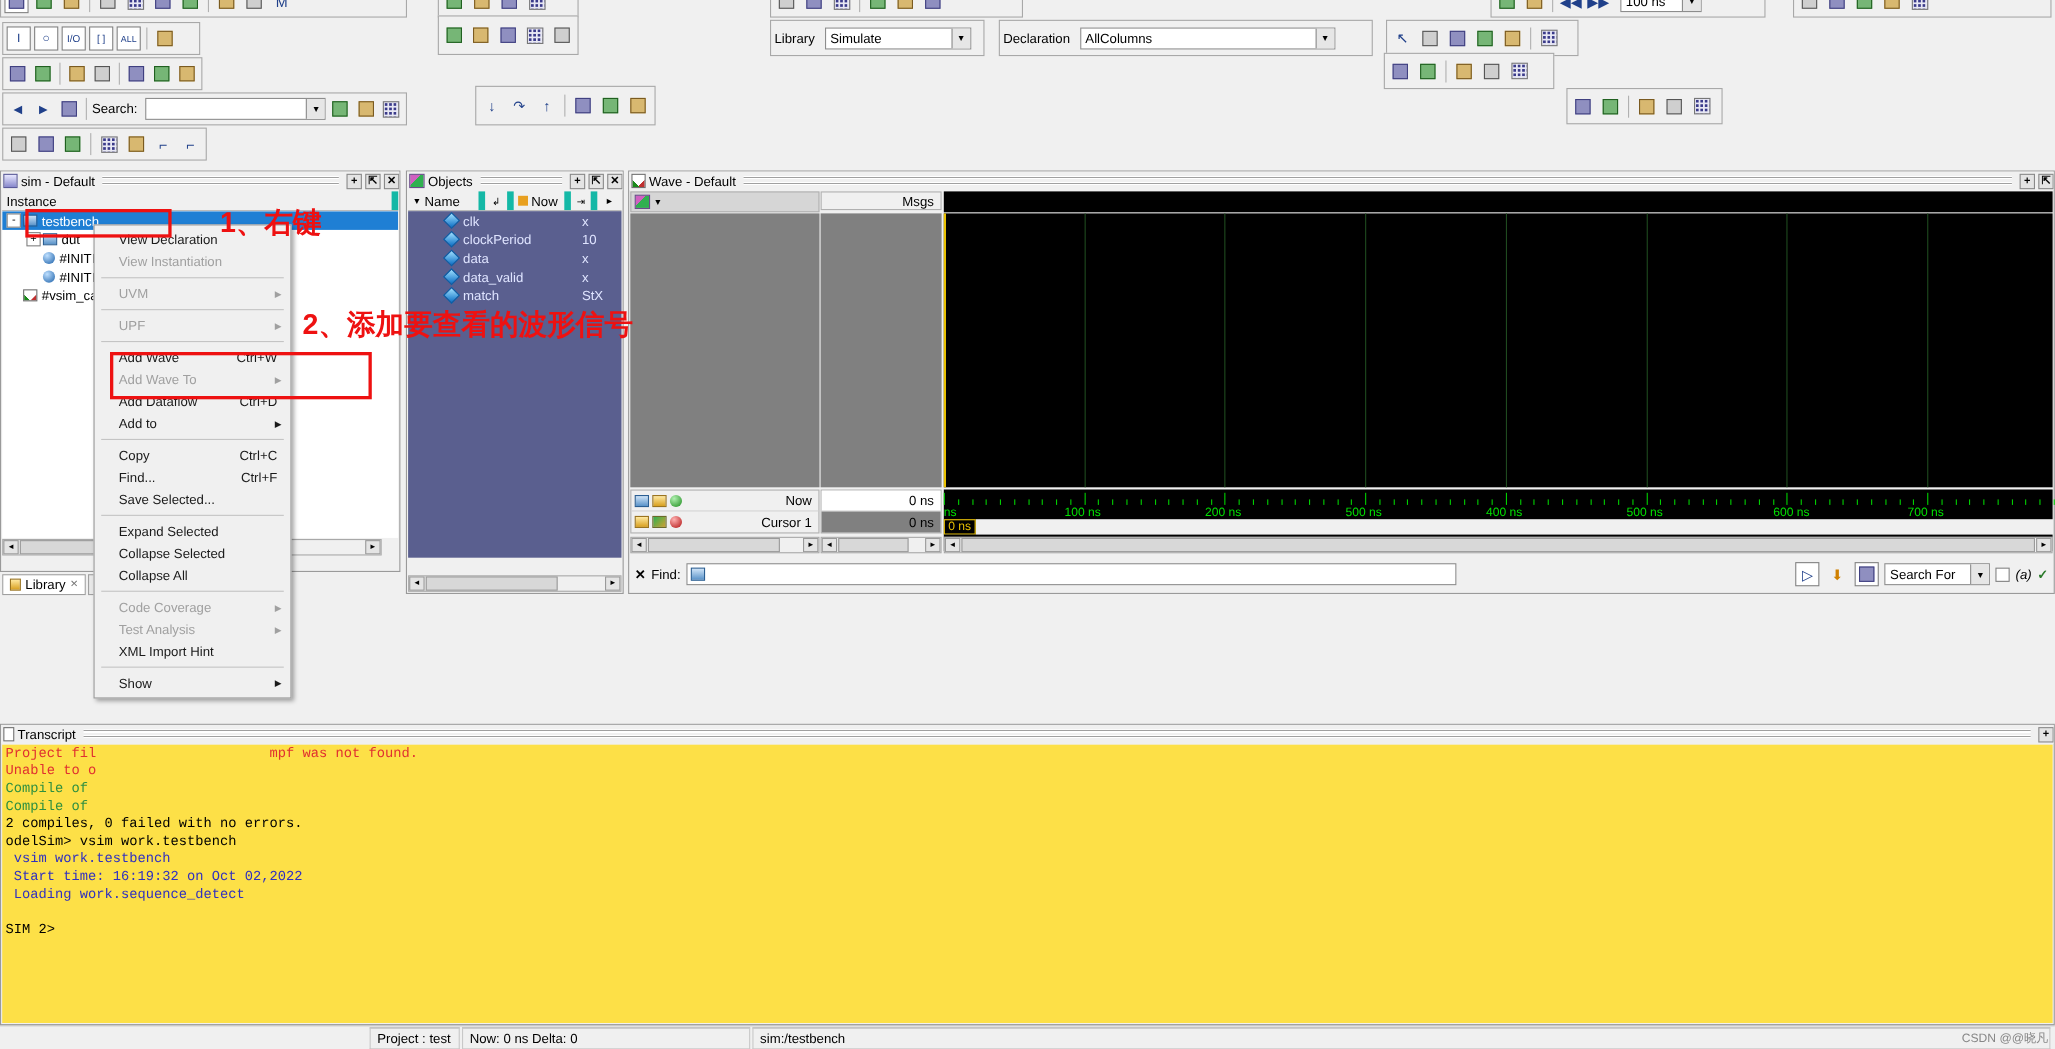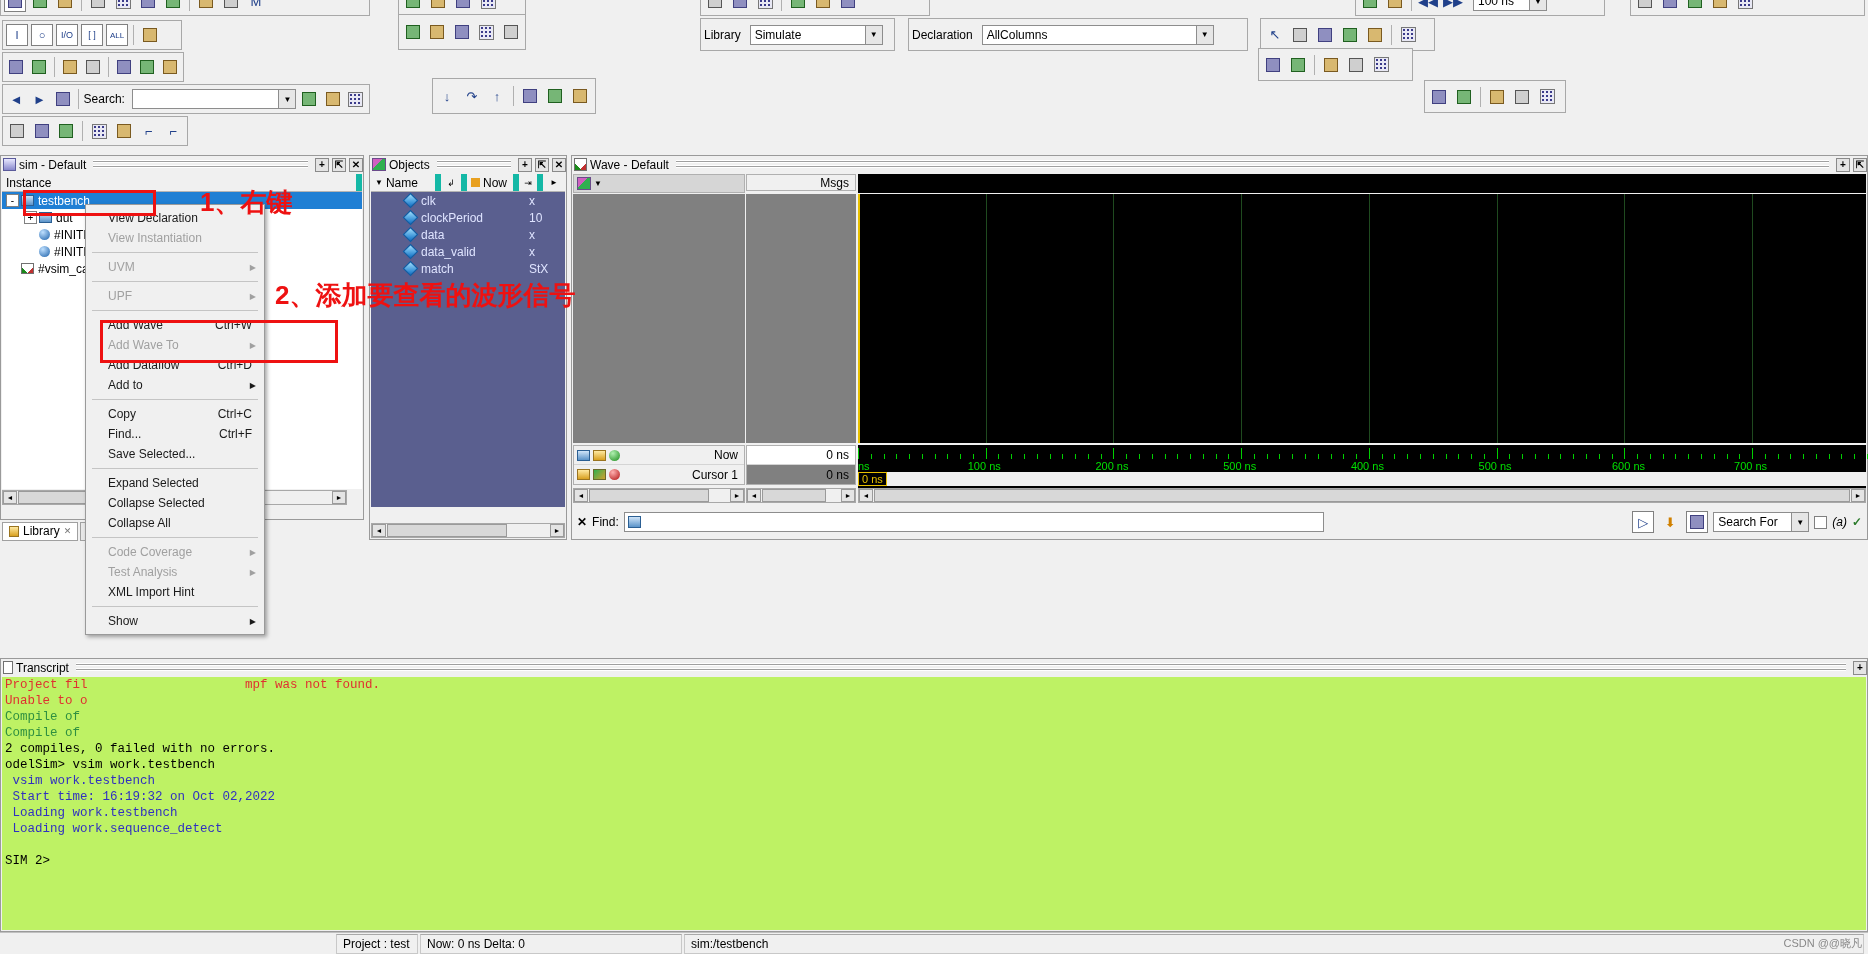--- a/index.html
+++ b/index.html
@@ -129,21 +129,21 @@
   .mi .sub { margin-left:auto; font-size:8px; }
   .msep { height:1px; background:#c4c4c4; margin:4px 6px; }
 
   
   .redbox { position:absolute; border:3px solid #ee1111; z-index:50; }
   .redtxt { position:absolute; color:#ee1111; font-size:26px; font-weight:bold; z-index:50;
             white-space:nowrap; }
 
   
   #transcript { position:absolute; left:1px; top:18px; right:1px; bottom:1px;
-                background:#bef264; overflow:hidden;
+                background:#fde047; overflow:hidden;
                 font-family:"Liberation Mono", monospace; font-size:12.5px; }
   .tl { height:16px; line-height:16px; padding-left:3px; white-space:pre; }
 
   
   #statusbar { position:absolute; left:0; bottom:0; width:1868px; height:22px;
                background:#f0f0f0; border-top:1px solid #c0c0c0;
                display:flex; align-items:center; font-size:12px; }
   .st-cell { height:20px; border:1px solid #c8c8c8; border-top-color:#a8a8a8;
              display:flex; align-items:center; padding:0 6px; margin-left:2px; }
   .wm { position:absolute; right:6px; bottom:3px; font-size:11px; color:#888; }
@@ -787,21 +787,20 @@
   </div>
   <div id="transcript">
       <div class="tl" style="color: rgb(224, 48, 48);">Project fil                     mpf was not found.</div>
       <div class="tl" style="color: rgb(224, 48, 48);">Unable to o</div>
       <div class="tl" style="color: rgb(47, 144, 64);">Compile of</div>
       <div class="tl" style="color: rgb(47, 144, 64);">Compile of</div>
       <div class="tl" style="color: rgb(0, 0, 0);">2 compiles, 0 failed with no errors.</div>
       <div class="tl" style="color: rgb(0, 0, 0);">odelSim&gt; vsim work.testbench</div>
       <div class="tl" style="color: rgb(48, 48, 192);"> vsim work.testbench</div>
       <div class="tl" style="color: rgb(48, 48, 192);"> Start time: 16:19:32 on Oct 02,2022</div>
-      <div class="tl" style="color: rgb(48, 48, 192);"> Loading work.testbench</div>
       <div class="tl" style="color: rgb(48, 48, 192);"> Loading work.sequence_detect</div>
       <div class="tl" style="color: rgb(0, 0, 0);"></div>
       <div class="tl" style="color: rgb(0, 0, 0);">SIM 2&gt;</div>
     </div>
 </div>
 
 <div id="ctxmenu">
     <div class="mi">
       <span>View Declaration</span>
     </div>

